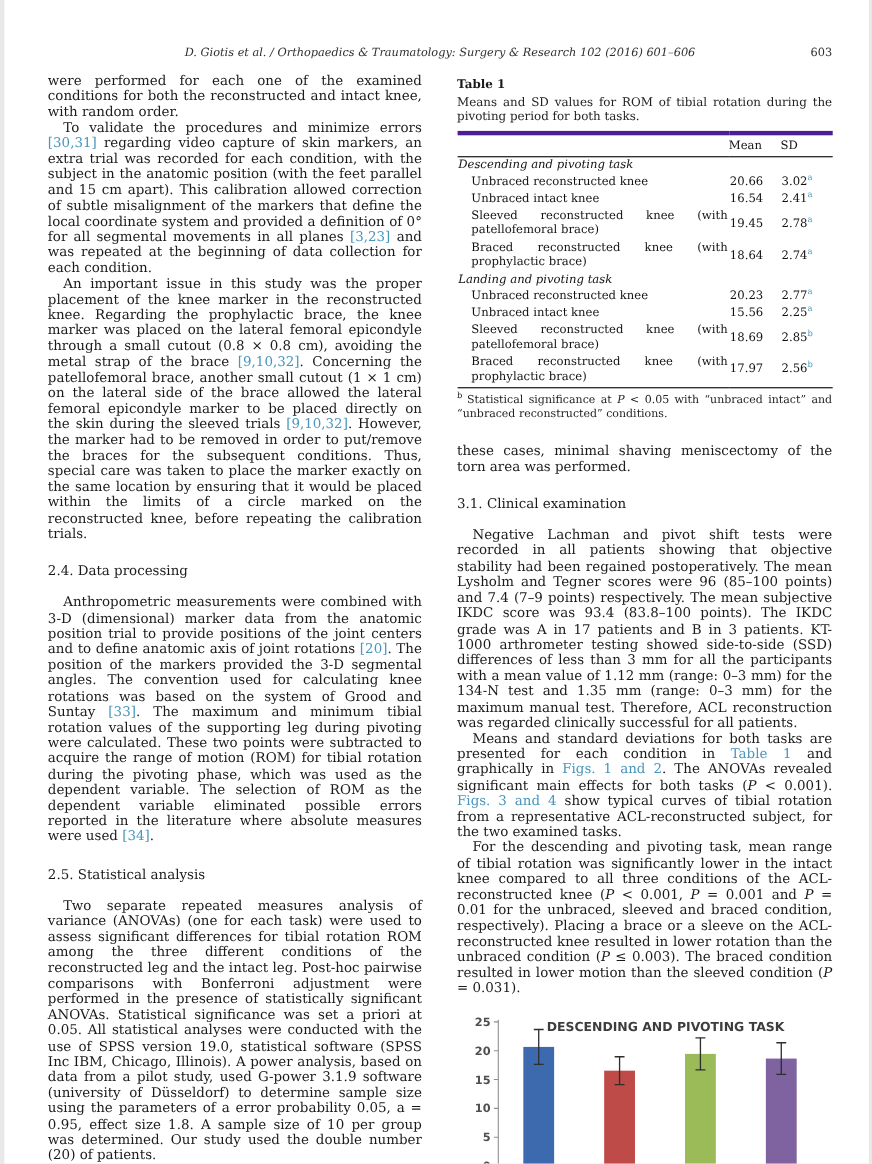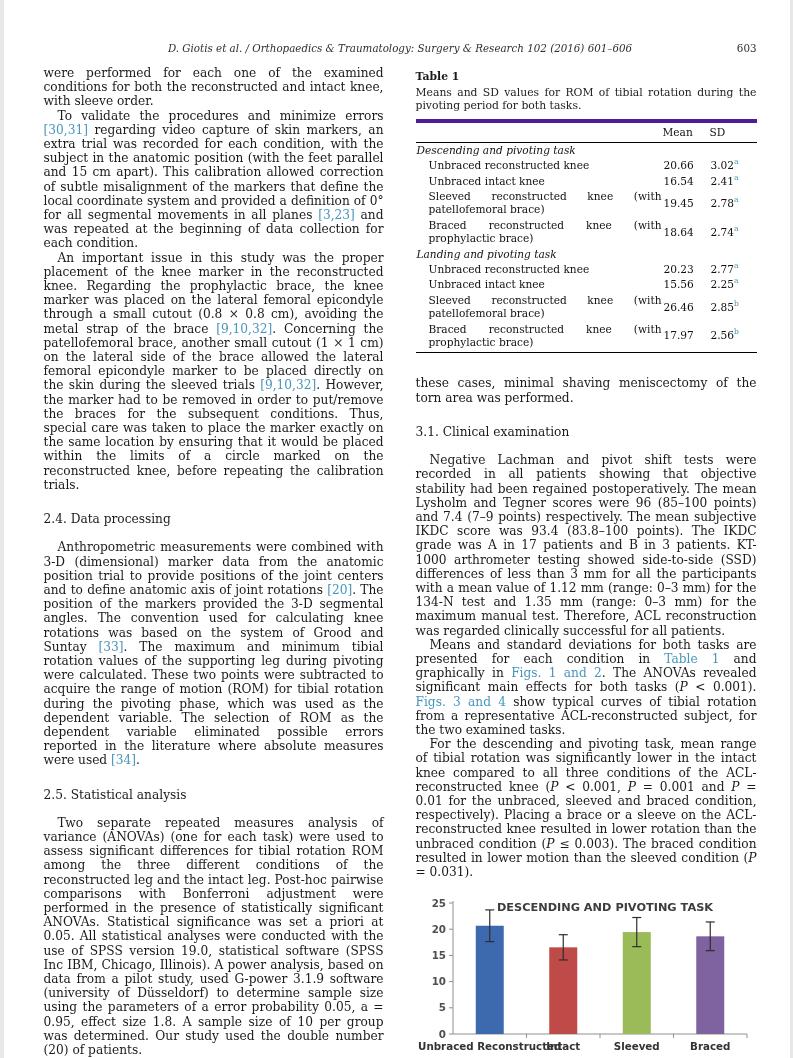--- a/index.html
+++ b/index.html
@@ -45,21 +45,21 @@
 <body>
 
 <div id="page">
 
   <div id="running-head">
     <span class="cite">D. Giotis et al. / Orthopaedics &amp; Traumatology: Surgery &amp; Research 102 (2016) 601–606</span>
     <span class="pageno">603</span>
   </div>
 
   <div id="left-col" class="col">
-      <p class="para"><span>were performed for each one of the examined conditions for both the reconstructed and intact knee, with sleeve order.</span></p>
+      <p class="para"><span>were performed for each one of the examined conditions for both the reconstructed and intact knee, with random order.</span></p>
       <p class="para ind"><span>To validate the procedures and minimize errors </span><span class="ref-link">[30,31]</span><span> regarding video capture of skin markers, an extra trial was recorded for each condition, with the subject in the anatomic position (with the feet parallel and 15 cm apart). This calibration allowed correction of subtle misalignment of the markers that define the local coordinate system and provided a definition of 0° for all segmental movements in all planes </span><span class="ref-link">[3,23]</span><span> and was repeated at the beginning of data collection for each condition.</span></p>
       <p class="para ind"><span>An important issue in this study was the proper placement of the knee marker in the reconstructed knee. Regarding the prophylactic brace, the knee marker was placed on the lateral femoral epicondyle through a small cutout (0.8 × 0.8 cm), avoiding the metal strap of the brace </span><span class="ref-link">[9,10,32]</span><span>. Concerning the patellofemoral brace, another small cutout (1 × 1 cm) on the lateral side of the brace allowed the lateral femoral epicondyle marker to be placed directly on the skin during the sleeved trials </span><span class="ref-link">[9,10,32]</span><span>. However, the marker had to be removed in order to put/remove the braces for the subsequent conditions. Thus, special care was taken to place the marker exactly on the same location by ensuring that it would be placed within the limits of a circle marked on the reconstructed knee, before repeating the calibration trials.</span></p>
       <h3 class="sec-head italic">2.4.  Data processing</h3>
       <p class="para ind"><span>Anthropometric measurements were combined with 3-D (dimensional) marker data from the anatomic position trial to provide positions of the joint centers and to define anatomic axis of joint rotations </span><span class="ref-link">[20]</span><span>. The position of the markers provided the 3-D segmental angles. The convention used for calculating knee rotations was based on the system of Grood and Suntay </span><span class="ref-link">[33]</span><span>. The maximum and minimum tibial rotation values of the supporting leg during pivoting were calculated. These two points were subtracted to acquire the range of motion (ROM) for tibial rotation during the pivoting phase, which was used as the dependent variable. The selection of ROM as the dependent variable eliminated possible errors reported in the literature where absolute measures were used </span><span class="ref-link">[34]</span><span>.</span></p>
       <h3 class="sec-head italic">2.5.  Statistical analysis</h3>
       <p class="para ind"><span>Two separate repeated measures analysis of variance (ANOVAs) (one for each task) were used to assess significant differences for tibial rotation ROM among the three different conditions of the reconstructed leg and the intact leg. Post-hoc pairwise comparisons with Bonferroni adjustment were performed in the presence of statistically significant ANOVAs. Statistical significance was set a priori at 0.05. All statistical analyses were conducted with the use of SPSS version 19.0, statistical software (SPSS Inc IBM, Chicago, Illinois). A power analysis, based on data from a pilot study, used G-power 3.1.9 software (university of Düsseldorf) to determine sample size using the parameters of a error probability 0.05, a = 0.95, effect size 1.8. A sample size of 10 per group was determined. Our study used the double number (20) of patients.</span></p>
     </div>
 
   <div id="right-col" class="col">
     <div id="table1">
@@ -105,31 +105,32 @@
               <td class="num">20.23</td>
               <td class="num">2.77<sup class="fn">a</sup></td>
             </tr>
             <tr>
               <td class="cond">Unbraced intact knee</td>
               <td class="num">15.56</td>
               <td class="num">2.25<sup class="fn">a</sup></td>
             </tr>
             <tr>
               <td class="cond">Sleeved reconstructed knee (with patellofemoral brace)</td>
-              <td class="num">26.46</td>
+              <td class="num">18.69</td>
               <td class="num">2.85<sup class="fn">b</sup></td>
             </tr>
             <tr class="last">
               <td class="cond">Braced reconstructed knee (with prophylactic brace)</td>
               <td class="num">17.97</td>
               <td class="num">2.56<sup class="fn">b</sup></td>
             </tr>
           </tbody>
       </table>
       <div id="table1-footnotes">
+          <div class="fnrow"><sup class="fn" style="color: rgb(34, 34, 34);">b </sup><span>Statistical significance at </span><span class="it">P</span><span> &lt; 0.05 with “unbraced intact” and “unbraced reconstructed” conditions.</span></div>
         </div>
     </div>
     <div id="gap-after-table"></div>
     <div id="right-col-text">
         <p class="para"><span>these cases, minimal shaving meniscectomy of the torn area was performed.</span></p>
         <h3 class="sec-head italic">3.1.  Clinical examination</h3>
         <p class="para ind"><span>Negative Lachman and pivot shift tests were recorded in all patients showing that objective stability had been regained postoperatively. The mean Lysholm and Tegner scores were 96 (85–100 points) and 7.4 (7–9 points) respectively. The mean subjective IKDC score was 93.4 (83.8–100 points). The IKDC grade was A in 17 patients and B in 3 patients. KT-1000 arthrometer testing showed side-to-side (SSD) differences of less than 3 mm for all the participants with a mean value of 1.12 mm (range: 0–3 mm) for the 134-N test and 1.35 mm (range: 0–3 mm) for the maximum manual test. Therefore, ACL reconstruction was regarded clinically successful for all patients.</span></p>
         <p class="para ind"><span>Means and standard deviations for both tasks are presented for each condition in </span><span class="ref-link">Table 1</span><span> and graphically in </span><span class="ref-link">Figs. 1 and 2</span><span>. The ANOVAs revealed significant main effects for both tasks (</span><span class="it">P</span><span> &lt; 0.001). </span><span class="ref-link">Figs. 3 and 4</span><span> show typical curves of tibial rotation from a representative ACL-reconstructed subject, for the two examined tasks.</span></p>
         <p class="para ind"><span>For the descending and pivoting task, mean range of tibial rotation was significantly lower in the intact knee compared to all three conditions of the ACL-reconstructed knee (</span><span class="it">P</span><span> &lt; 0.001, </span><span class="it">P</span><span> = 0.001 and </span><span class="it">P</span><span> = 0.01 for the unbraced, sleeved and braced condition, respectively). Placing a brace or a sleeve on the ACL-reconstructed knee resulted in lower rotation than the unbraced condition (</span><span class="it">P</span><span> ≤ 0.003). The braced condition resulted in lower motion than the sleeved condition (</span><span class="it">P</span><span> = 0.031).</span></p>
       </div>

